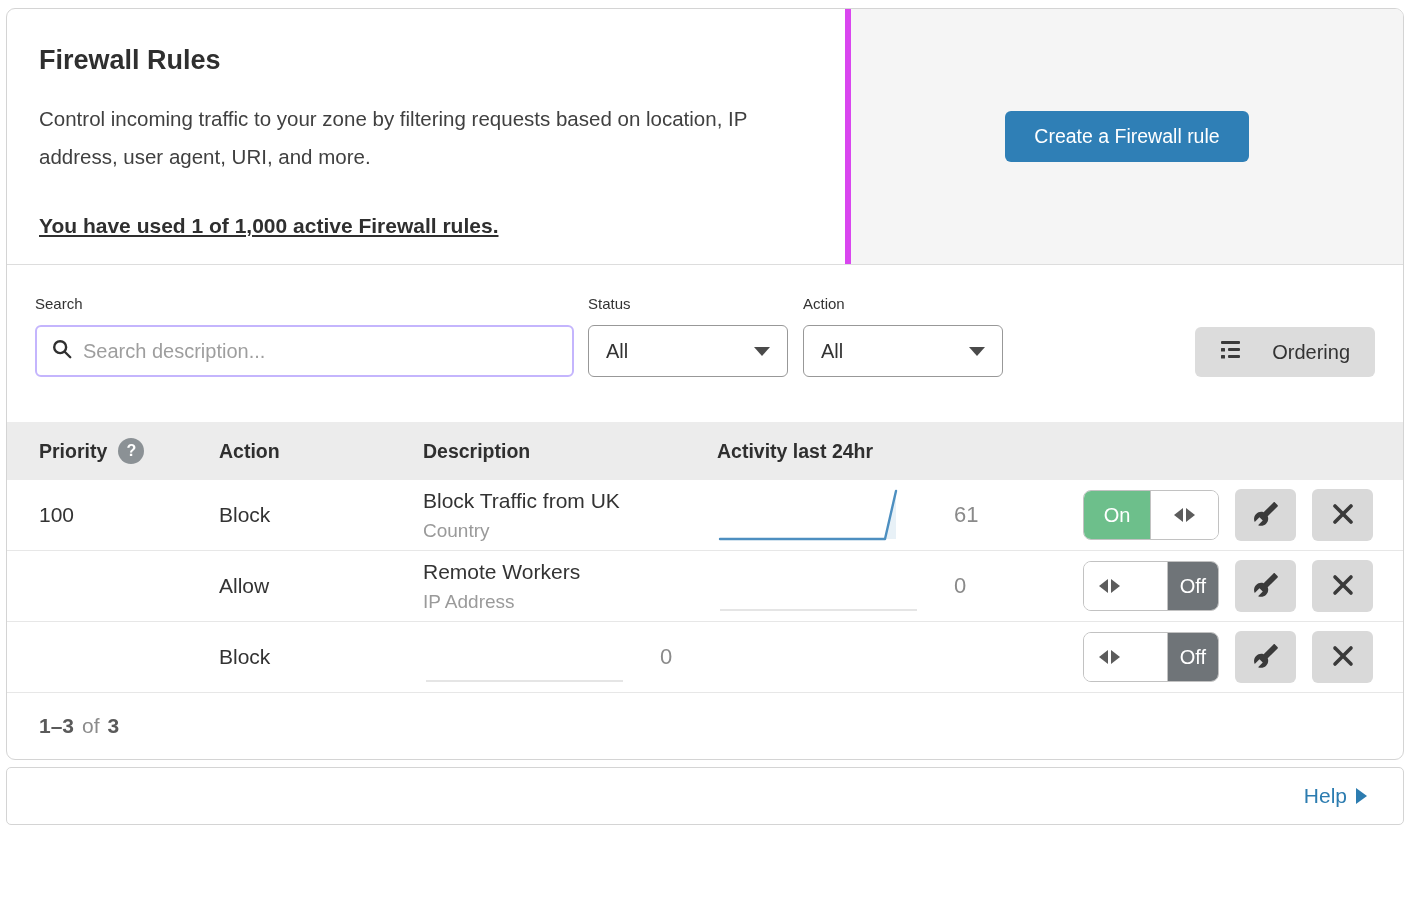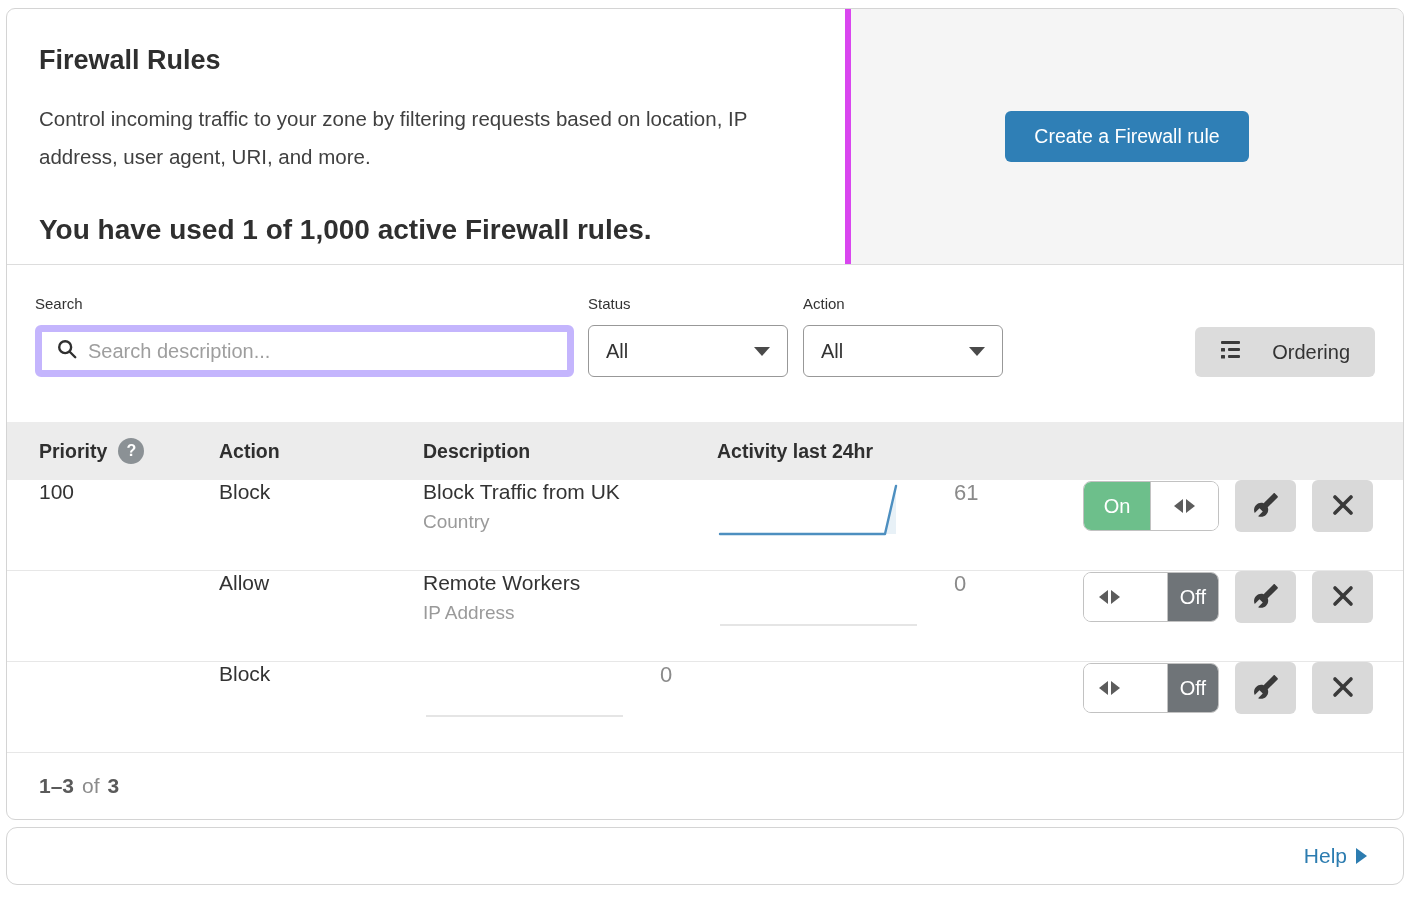--- a/index.html
+++ b/index.html
@@ -1,55 +1,55 @@
 <!DOCTYPE html>
 <html><head>
 <meta charset="utf-8">
 <style>
   * { box-sizing: border-box; margin: 0; padding: 0; }
   html,body { width:1410px; height:924px; background:#fff; font-family:"Liberation Sans",sans-serif; color:#333; }
   .page { padding:8px 6px; }
   .card { width:1398px; background:#fff; border:1px solid #d4d4d4; border-radius:9px; overflow:hidden; }
-  .footer-card { width:1398px; height:58px; margin-top:7px; border:1px solid #d4d4d4; border-radius:11px;
+  .footer-card { width:1398px; height:58px; margin-top:7px; border:1px solid #d4d4d4; border-radius:5px;
                  display:flex; align-items:center; justify-content:flex-end; padding-right:36px; background:#fff;padding-left:28px; }
 
   
   .header-row { display:flex; height:256px; border-bottom:1px solid #ddd; }
   .header-left { width:838px; padding:30px 32px; }
   .page-title { font-size:27px; font-weight:bold; color:#2f2f2f; margin:6px 0 24px; }
   .page-desc { font-size:20.5px; line-height:38px; color:#404040; max-width:775px; margin-bottom:38px; }
-  .usage-note { font-size:28px; font-weight:bold; color:#2f2f2f; }
+  .usage-note { font-size:21px; font-weight:bold; color:#2f2f2f;text-decoration:underline; }
   .header-right { flex:1; background:#f5f5f5; border-left:6px solid #d946ef; display:flex; align-items:center; justify-content:center; }
   .create-btn { background:#2f7fb6; color:#fff; border:none; border-radius:6px; font-size:19.5px;
                 padding:14px 29px; cursor:pointer; font-family:inherit; }
 
   
   .filters { display:flex; padding:30px 28px 45px 28px; }
   .filter-col { display:flex; flex-direction:column; }
   .filter-label { font-size:15px; color:#333; margin-bottom:13px; }
-  .search-box { width:539px; height:52px; border:7px solid #c4b5fd; border-radius:6px; display:flex; align-items:center; padding:0 14px; background:#fff; }
+  .search-box { width:539px; height:52px; border:2px solid #c4b5fd; border-radius:6px; display:flex; align-items:center; padding:0 14px; background:#fff; }
   .search-box input { border:none; outline:none; flex:1; font-size:20px; color:#333; margin-left:10px; font-family:inherit; background:transparent; }
   .search-box input::placeholder { color:#9e9e9e; }
   .select-box { width:200px; height:52px; border:1px solid #989898; border-radius:6px; display:flex; align-items:center;
                 justify-content:space-between; padding:16px 17px; font-size:20px; color:#333; cursor:pointer; background:#fff; }
   .caret { width:0; height:0; border-left:8px solid transparent; border-right:8px solid transparent; border-top:9px solid #4a4a4a; }
   .gap14 { width:14px; } .gap15 { width:15px; }
   .ordering-btn { margin-left:auto; align-self:flex-end; height:50px; background:#dcdcdc; border:none; border-radius:6px;
                   display:flex; align-items:center; gap:28px; padding:0 25px; font-size:20px; color:#333; cursor:pointer; font-family:inherit; }
 
   
   .thead { display:flex; align-items:center; height:58px; background:#ececec; font-weight:bold; font-size:19.5px; color:#2f2f2f; padding:0 30px 0 32px; }
   .th-priority { width:180px; display:flex; align-items:center; gap:11px; }
   .th-action { width:204px; }
   .th-desc { width:294px; }
   .th-activity { width:300px; }
   .help-circle { width:26px; height:26px; border-radius:50%; background:#8b9195; color:#fff; font-size:16px; font-weight:bold;
                  display:inline-flex; align-items:center; justify-content:center; cursor:pointer; }
 
-  .row { display:flex; align-items:flex-start; height:91px; border-bottom:1px solid #e7e7e7; padding:0 30px 0 32px; }
+  .row { display:flex; align-items:center; height:71px; border-bottom:1px solid #e7e7e7; padding:0 30px 0 32px; }
   .c-priority { width:180px; font-size:21px; color:#333; }
   .c-action { width:204px; font-size:21px; color:#333; }
   .c-desc { width:294px; }
   .desc-title { font-size:21px; color:#333; margin-bottom:7px; }
   .desc-sub { font-size:19px; color:#9a9a9a; }
   .c-spark { width:205px; height:60px; }
   .c-count { width:95px; font-size:22px; color:#8a8a8a; padding-left:32px; }
 
   .controls { margin-left:auto; display:flex; align-items:center; }
   .toggle { width:136px; height:50px; border-radius:8px; display:flex; overflow:hidden; border:1px solid #c2c2c2; cursor:pointer; background:#fff; }

